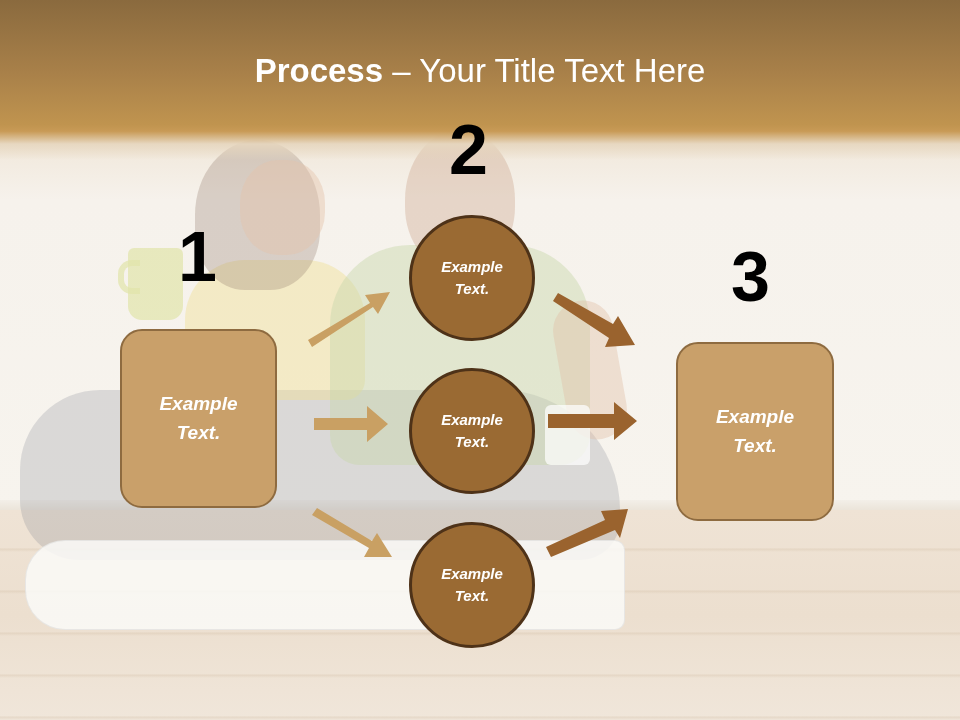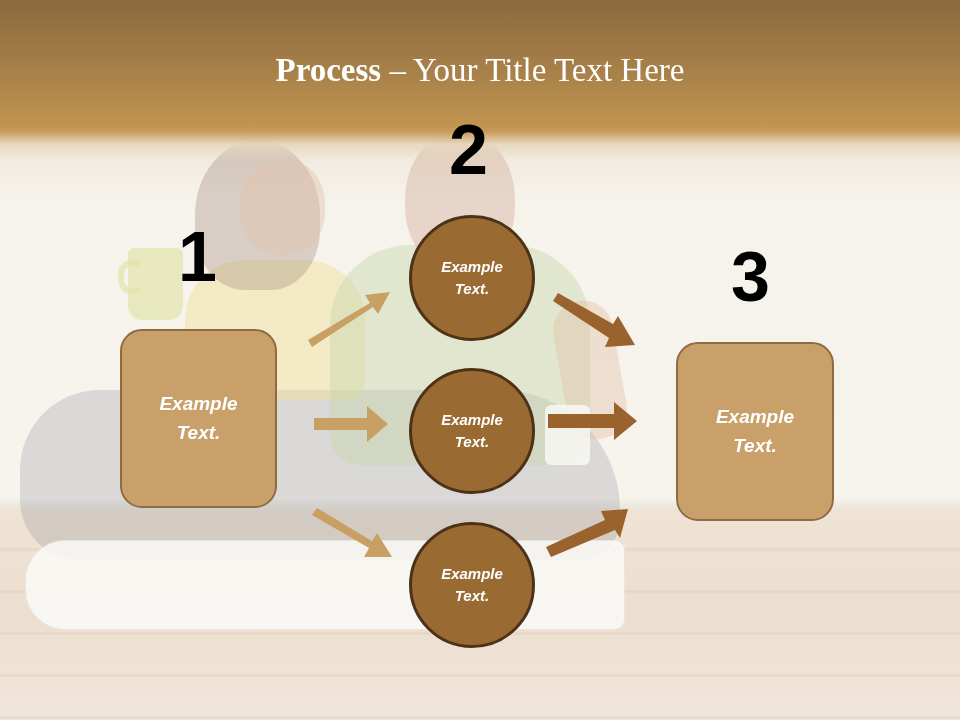--- a/index.html
+++ b/index.html
@@ -46,21 +46,21 @@
     .man-shirt { left: 330px; top: 245px; width: 260px; height: 220px; border-radius: 80px 80px 30px 30px; background: rgba(200,215,170,0.45); }
     .man-arm { left: 560px; top: 300px; width: 60px; height: 140px; border-radius: 30px; background: rgba(225,190,165,0.4); transform: rotate(-10deg); }
     .jeans { left: 20px; top: 390px; width: 600px; height: 170px; border-radius: 80px 120px 40px 60px; background: rgba(120,125,135,0.22); }
     .paper { left: 25px; top: 540px; width: 600px; height: 90px; border-radius: 40px 10px 10px 40px; background: rgba(250,250,248,0.85); border: 1px solid rgba(200,200,200,0.35); }
     .cup2 { left: 545px; top: 405px; width: 45px; height: 60px; border-radius: 6px; background: rgba(255,255,255,0.7); }
 
     
     .title {
       position: absolute; left: 0; top: 52px; width: 960px; text-align: center;
       color: #ffffff; font-size: 33px; z-index: 5;
-      font-family: Liberation Serif, serif;
+      font-family: Liberation Sans, sans-serif;
     }
     .title .bold { font-weight: bold; }
 
     
     .num {
       position: absolute; z-index: 6; color: #000; font-weight: bold; font-size: 70px; line-height: 1;
       font-family: "Liberation Sans", "DejaVu Sans", sans-serif;
     }
 
     

